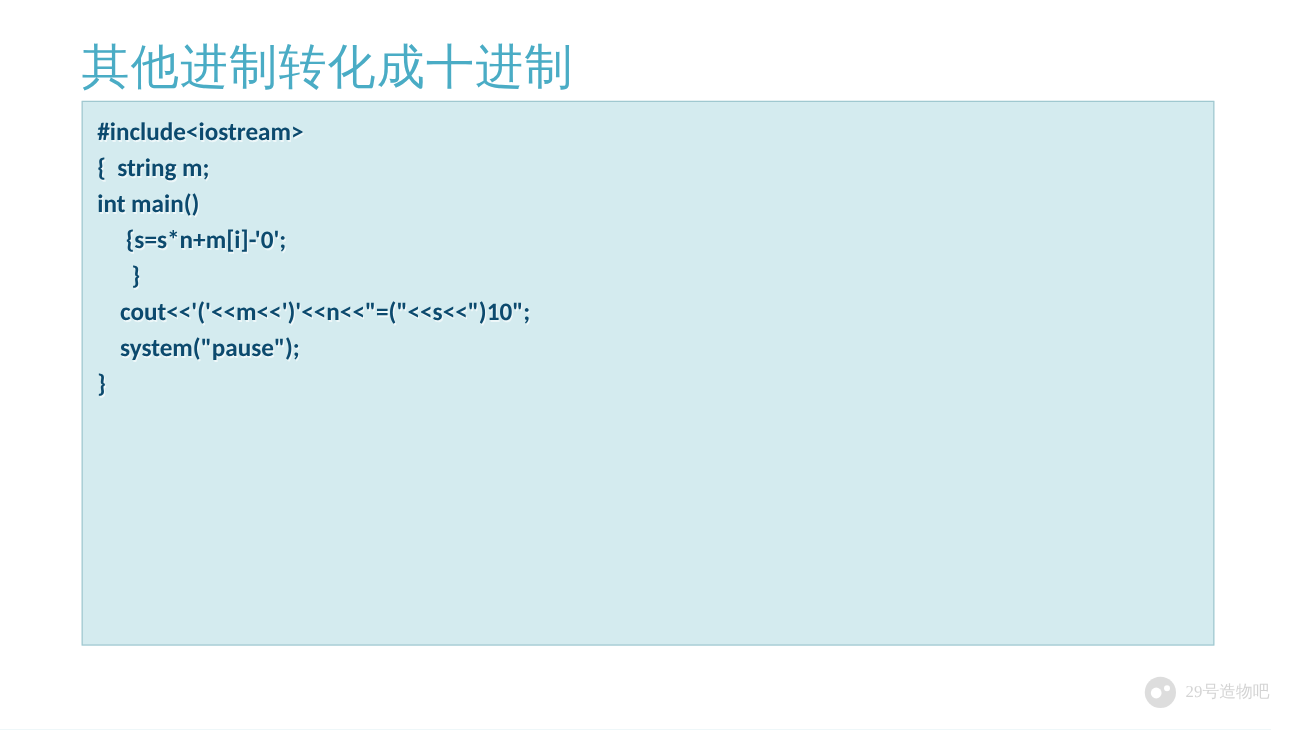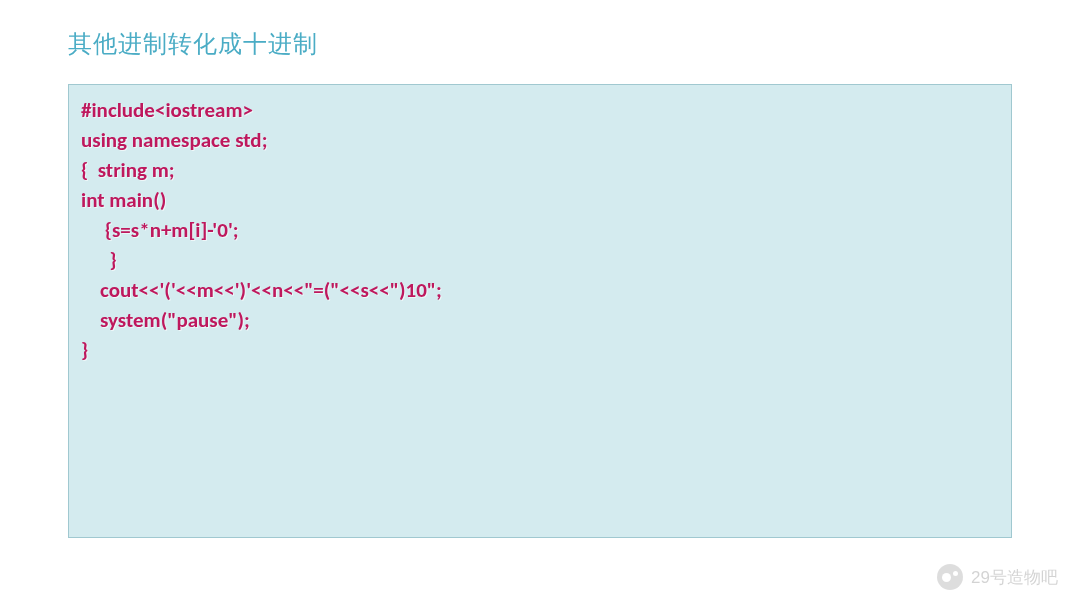--- a/index.html
+++ b/index.html
@@ -12,39 +12,39 @@
       height: 608px;
       background: #ffffff;
       position: relative;
       font-family: "Microsoft YaHei", "SimSun", sans-serif;
     }
     .heading {
       position: absolute;
       top: 28px;
       left: 68px;
       color: #4aacc5;
-      font-size: 24px;
+      font-size: 40px;
       font-weight: normal;
       letter-spacing: 1px;
     }
     .code-block {
       position: absolute;
       top: 84px;
       left: 68px;
       width: 944px;
       height: 454px;
       background: #d4ebef;
       border: 1px solid #a0c8d0;
       padding: 10px 12px;
     }
     .code-line {
       font-family: "Calibri", "Arial", sans-serif;
       font-size: 21px;
       font-weight: bold;
-      color: #be185d;
+      color: #0c4a6e;
       line-height: 30px;
       text-shadow: 1px 1px 0px rgba(255,255,255,0.6);
       white-space: pre;
     }
     .watermark {
       position: absolute;
       bottom: 18px;
       right: 22px;
       display: flex;
       align-items: center;
@@ -74,32 +74,32 @@
       content: "";
       width: 5px;
       height: 5px;
       background: #fff;
       border-radius: 50%;
       position: absolute;
       right: 5px;
       top: 7px;
     }
     .watermark-text {
-      font-size: 17px;
+      font-size: 14px;
       color: #666;
+      font-family: Liberation Serif, serif;
     }
   </style>
 </head>
 <body>
 
 <div class="heading">其他进制转化成十进制</div>
 
 <div class="code-block">
   <div class="code-line">#include&lt;iostream&gt;</div>
-  <div class="code-line">using namespace std;</div>
   <div class="code-line">{  string m;</div>
   <div class="code-line">int main()</div>
   <div class="code-line">     {s=s*n+m[i]-'0';</div>
   <div class="code-line">      }</div>
   <div class="code-line">    cout&lt;&lt;'('&lt;&lt;m&lt;&lt;')'&lt;&lt;n&lt;&lt;"=("&lt;&lt;s&lt;&lt;")10";</div>
   <div class="code-line">    system("pause");</div>
   <div class="code-line">}</div>
 </div>
 
 <div class="watermark">

